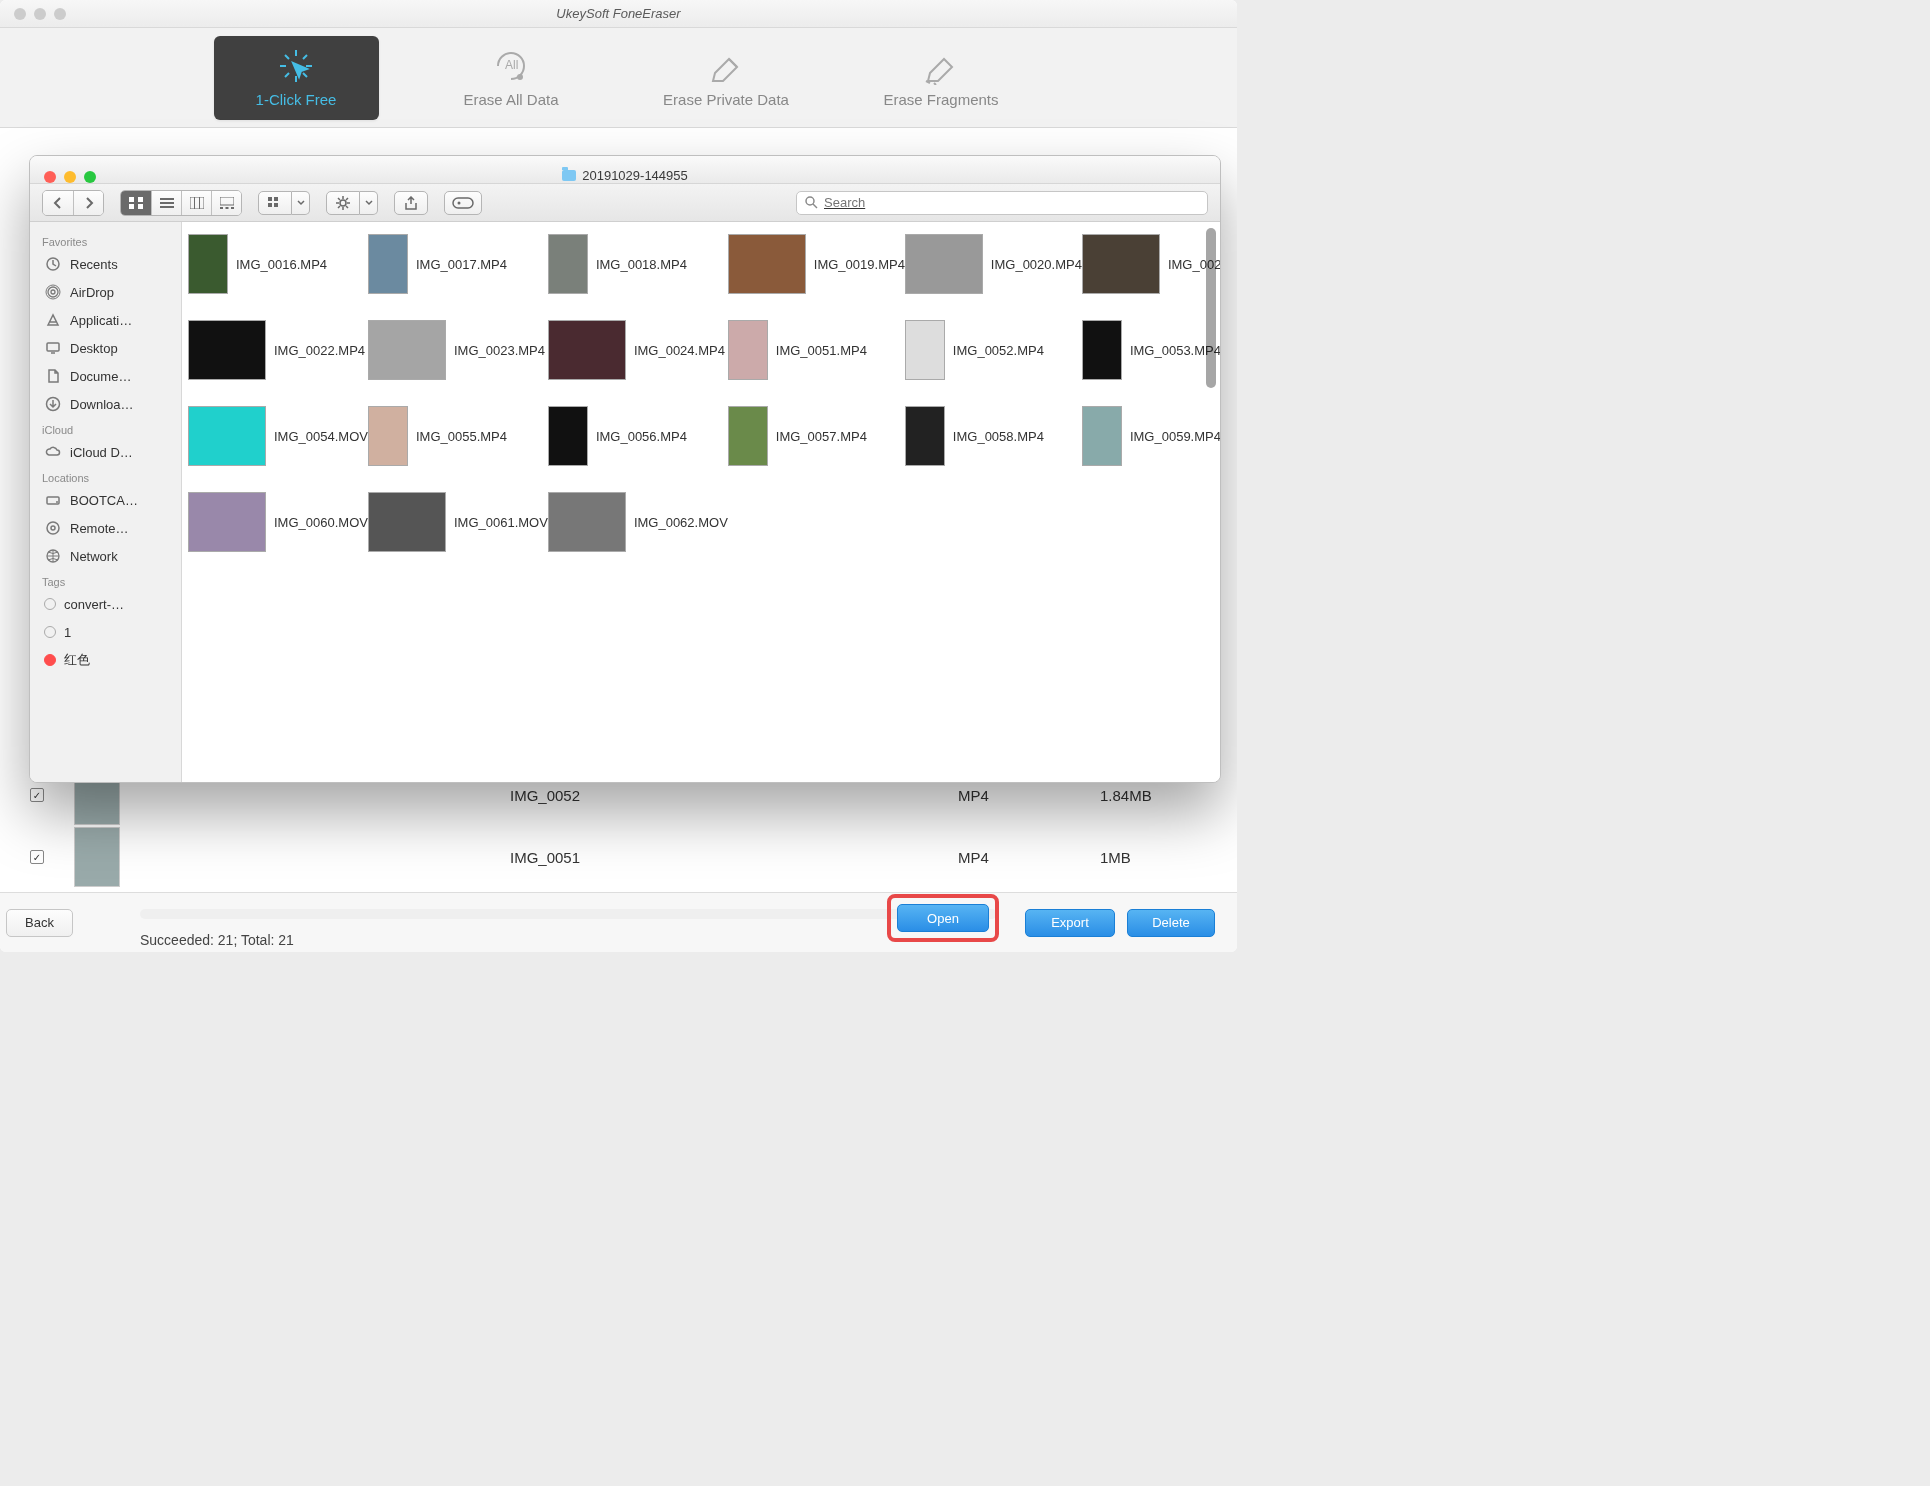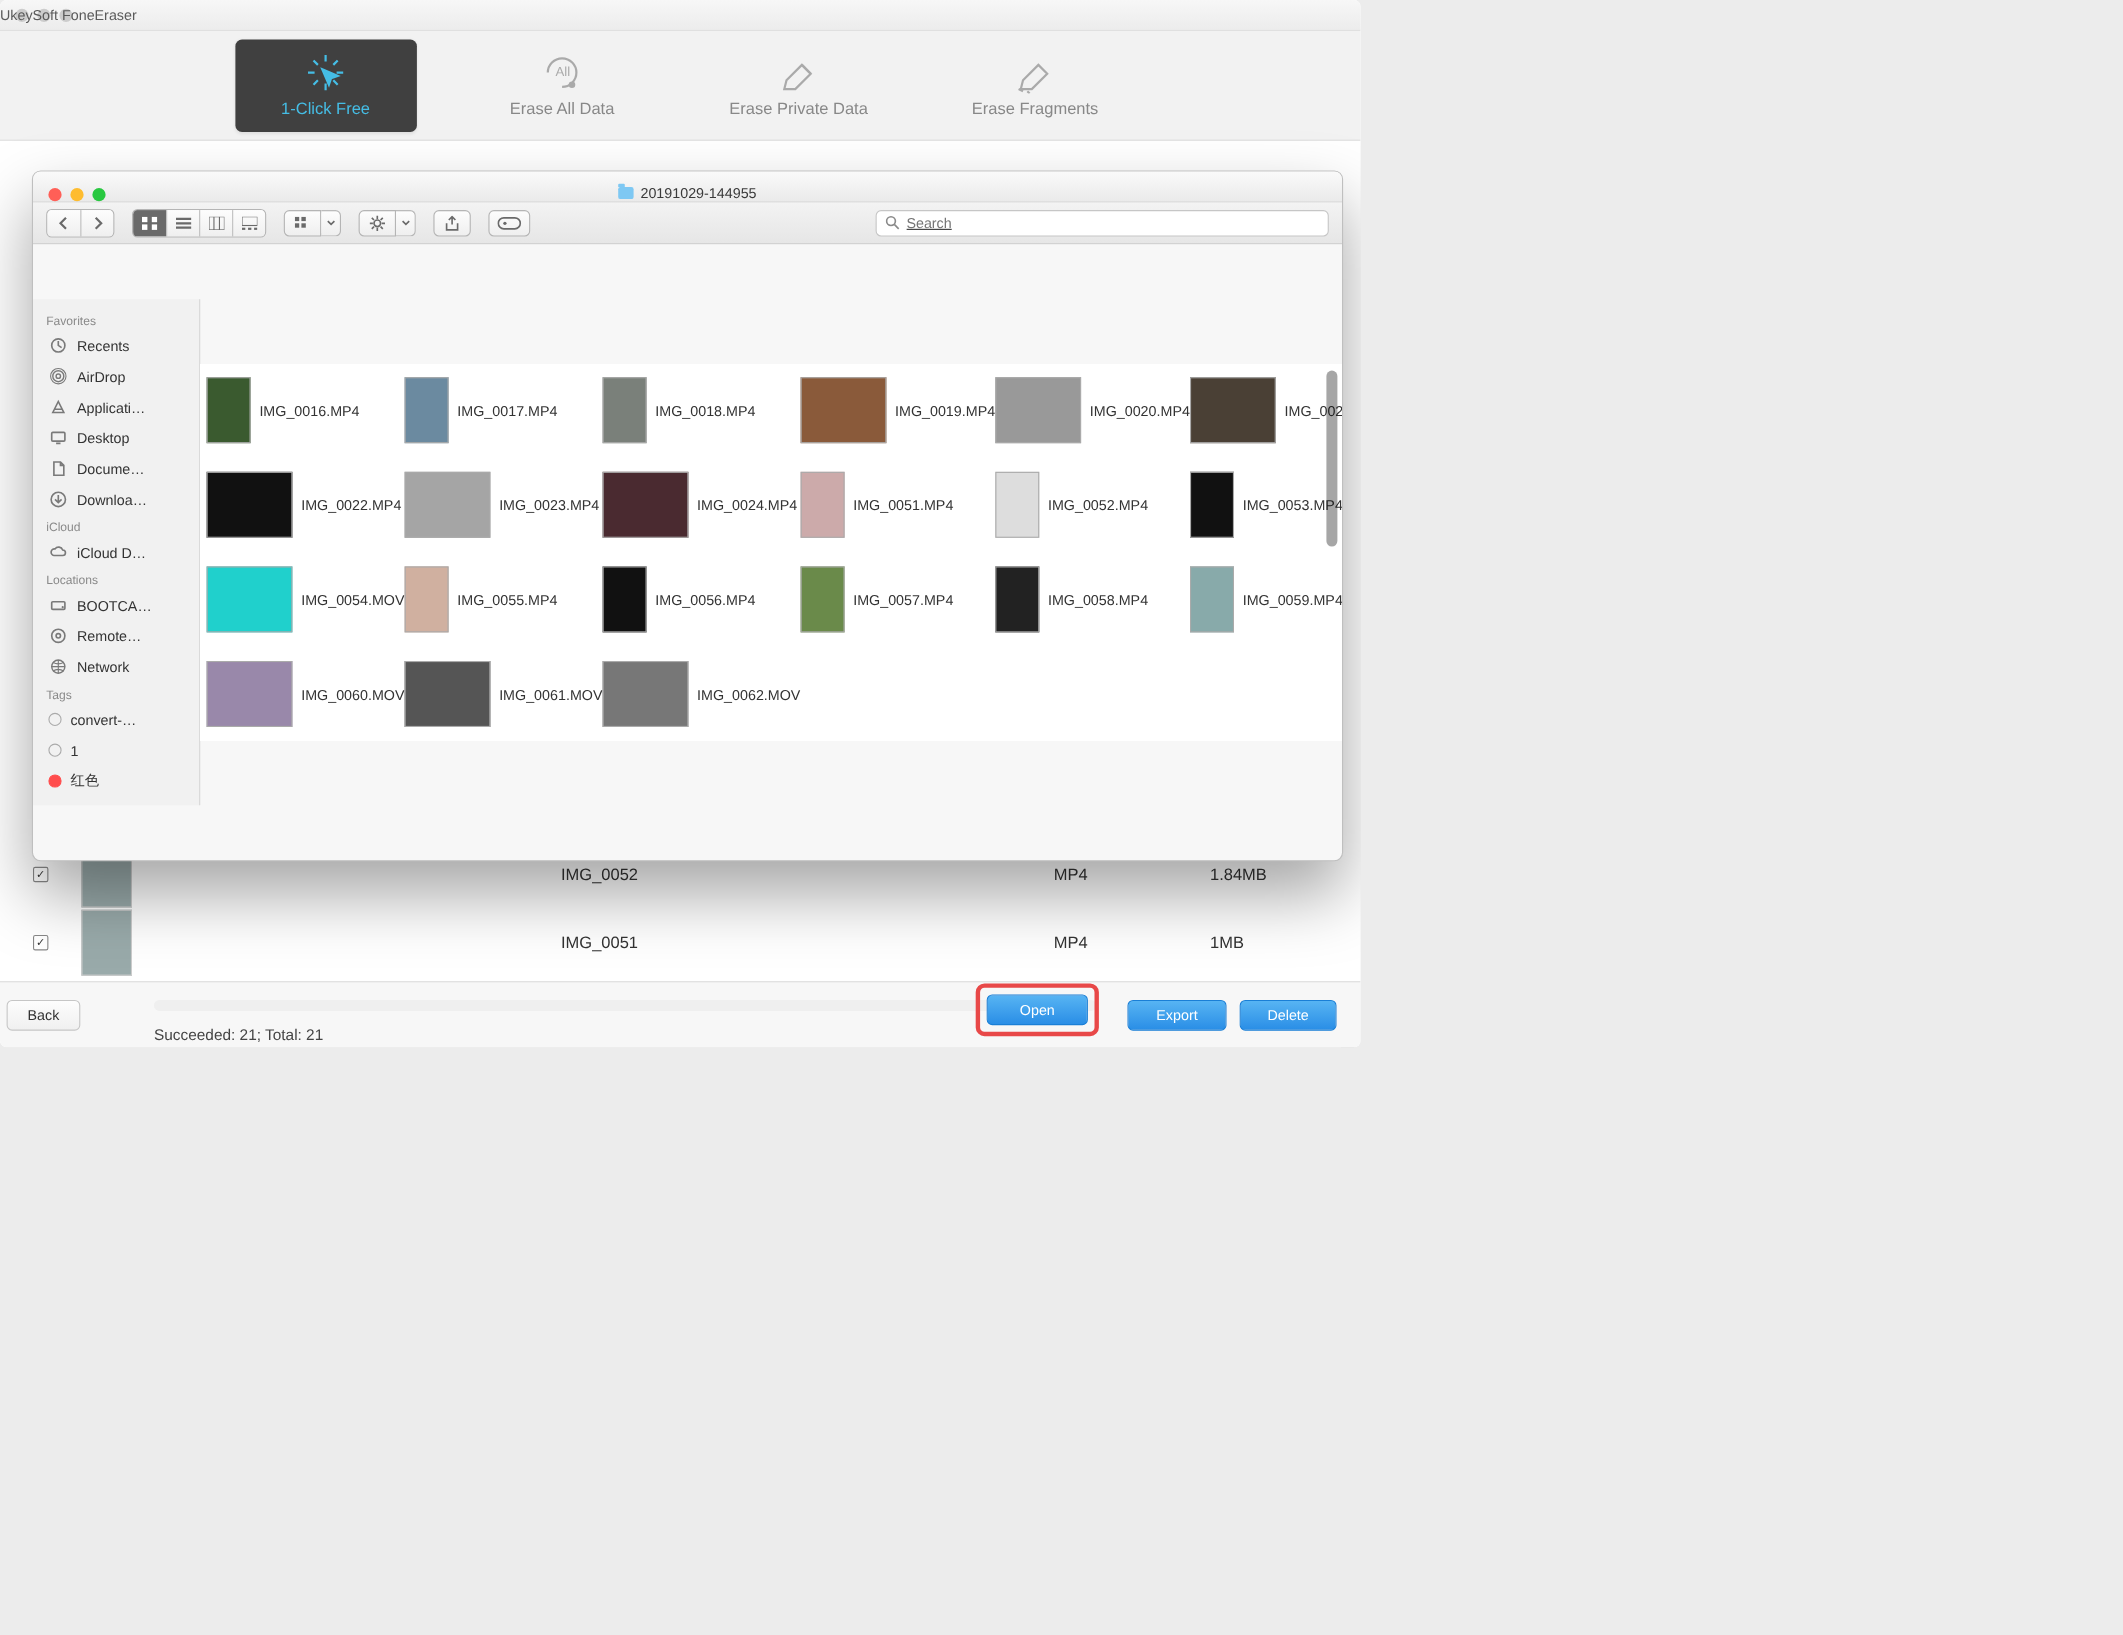--- a/index.html
+++ b/index.html
@@ -28,22 +28,22 @@
   height: 28px;
   display: flex;
   align-items: center;
   background: linear-gradient(#f7f7f7, #ececec);
   border-bottom: 1px solid #d9d9d9;
   position: relative;
 }
 .traffic-lights { display:flex; gap:8px; padding-left:14px; }
 .tl { width:12px; height:12px; border-radius:50%; background:#ccc; }
 .title-center {
-  position:absolute; left:0; right:0; 
-  font-size:13px; color:#5a5a5a;
+  position:absolute; left:0; right:0; text-align:center;
+  font-size:13px; color:#5a5a5a;font-style:italic;
 }
 
 
 .app-toolbar {
   height: 100px;
   background: #f2f2f2;
   display:flex;
   justify-content:center;
   align-items:center;
   gap: 50px;
@@ -200,21 +200,21 @@
   height:24px;
   border:1px solid #c6c6c6;
   border-radius:5px;
   background:#fff;
   display:flex; align-items:center;
   padding:0 8px;
   gap:6px;
 }
 .finder-search input { border:none; outline:none; flex:1; font-size:13px; background:transparent; color:#333;text-decoration:underline; }
 
-.finder-body { flex:1; display:flex; overflow:hidden;align-items:center; }
+.finder-body { flex:1; display:flex; overflow:hidden; }
 
 .sidebar {
   width:152px;
   background:#f1f1f1;
   border-right:1px solid #d8d8d8;
   overflow-y:auto;
   padding: 8px 0;
 }
 .side-group-label {
   font-size:11px;

